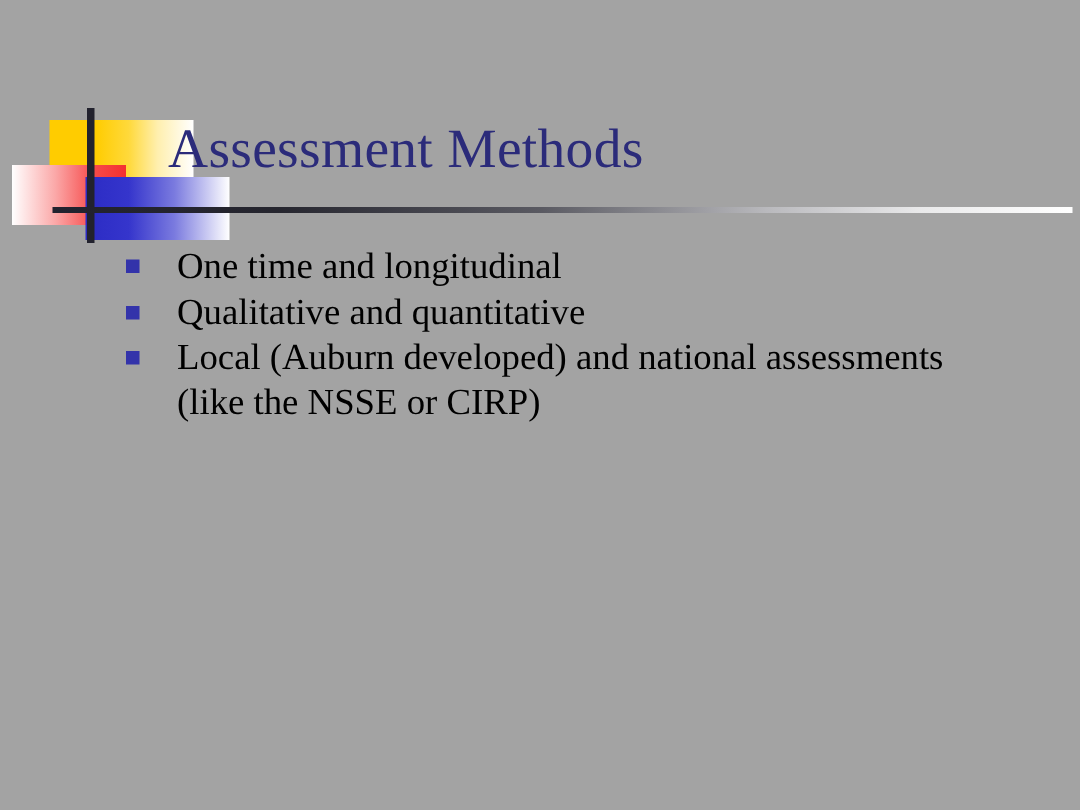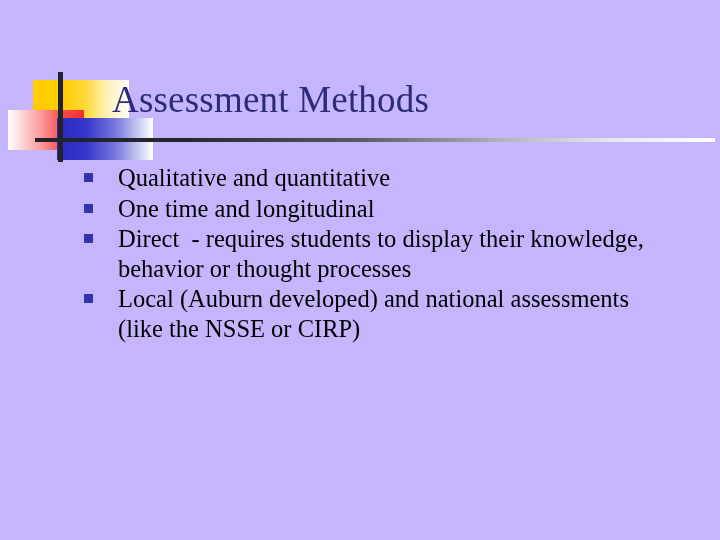--- a/index.html
+++ b/index.html
@@ -5,21 +5,21 @@
   html, body {
     margin: 0;
     padding: 0;
     background: #ffffff;
   }
 
   #slide {
     position: relative;
     width: 720px;
     height: 540px;
-    background: #c4b5fd;
+    background: #a3a3a3;
     overflow: hidden;
     font-family: "Liberation Serif", "DejaVu Serif", serif;
   }
 
   
   #logo {
     position: absolute;
     left: 0;
     top: 60px;
     width: 300px;
@@ -153,32 +153,28 @@
   </div>
 
   <div id="rule"></div>
 
   <div id="title">Assessment Methods</div>
 
   <div id="body">
 
     <div class="bullet-row">
       <span class="bullet-mark"></span>
-      <span class="bullet-text">Qualitative and quantitative</span>
-    </div>
-
-    <div class="bullet-row">
-      <span class="bullet-mark"></span>
       <span class="bullet-text">One time and longitudinal</span>
     </div>
 
     <div class="bullet-row">
       <span class="bullet-mark"></span>
-      <span class="bullet-text">Direct  - requires students to display their knowledge, behavior or thought processes</span>
+      <span class="bullet-text">Qualitative and quantitative</span>
     </div>
+
 
 
     <div class="bullet-row">
       <span class="bullet-mark"></span>
       <span class="bullet-text">Local (Auburn developed) and national assessments (like the NSSE or CIRP)</span>
     </div>
 
   </div>
 
 </div>

